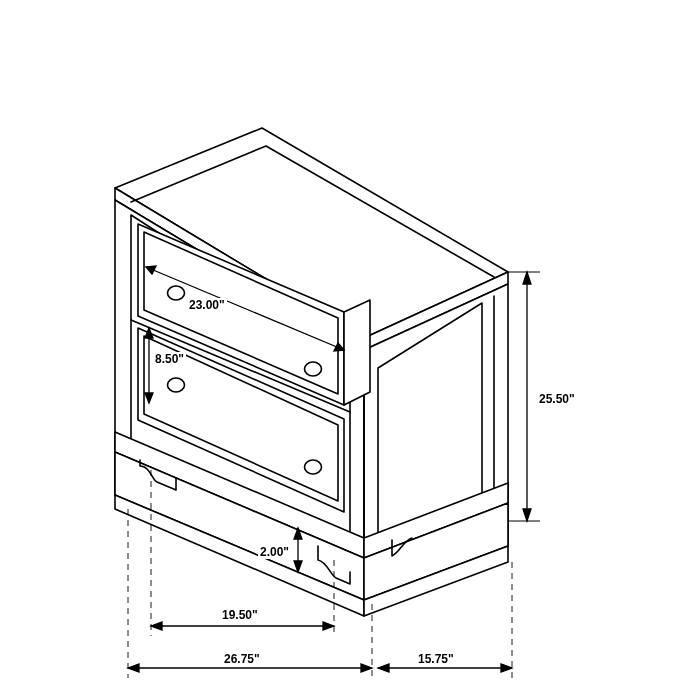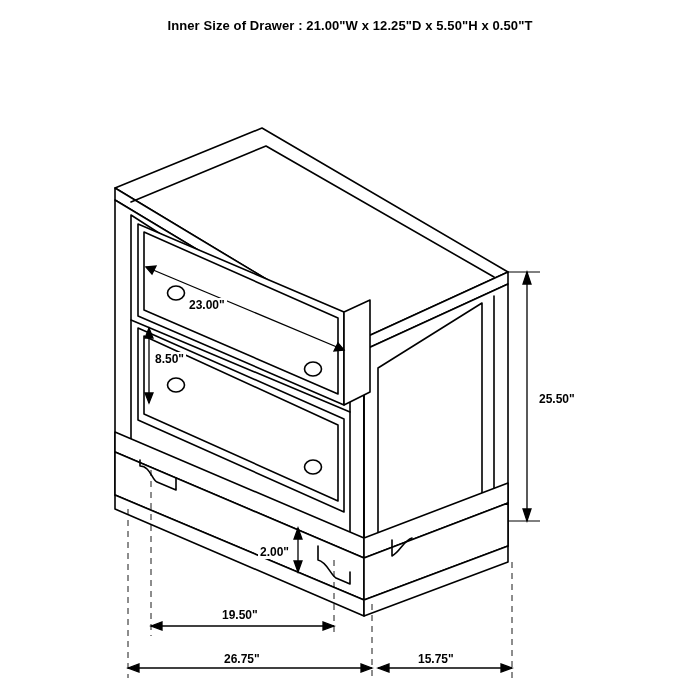--- a/index.html
+++ b/index.html
@@ -49,21 +49,20 @@
   .lbl-200  { left: 258px; top: 545px; }
   .lbl-1950 { left: 220px; top: 608px; }
   .lbl-2675 { left: 222px; top: 652px; }
   .lbl-1575 { left: 416px; top: 652px; }
 </style>
 </head>
 <body>
 
 <div id="stage">
 
-  <div id="title">Inner Size of Drawer : 21.00"W x 12.25"D x 5.50"H x 0.50"T</div>
 
   <svg id="diagram" width="700" height="700" viewBox="0 0 700 700">
 
     <g fill="none" stroke="#000000" stroke-width="1.6" stroke-linejoin="round" stroke-linecap="round">
 
       <g>
         <path d="M115,188 L262,128 L508,272 L364,338 Z" fill="#ffffff"></path>
         <path d="M115,188 L115,200 L364,350 L364,338 Z" fill="#ffffff"></path>
         <path d="M364,338 L364,350 L508,284 L508,272 Z" fill="#ffffff"></path>
       </g>

